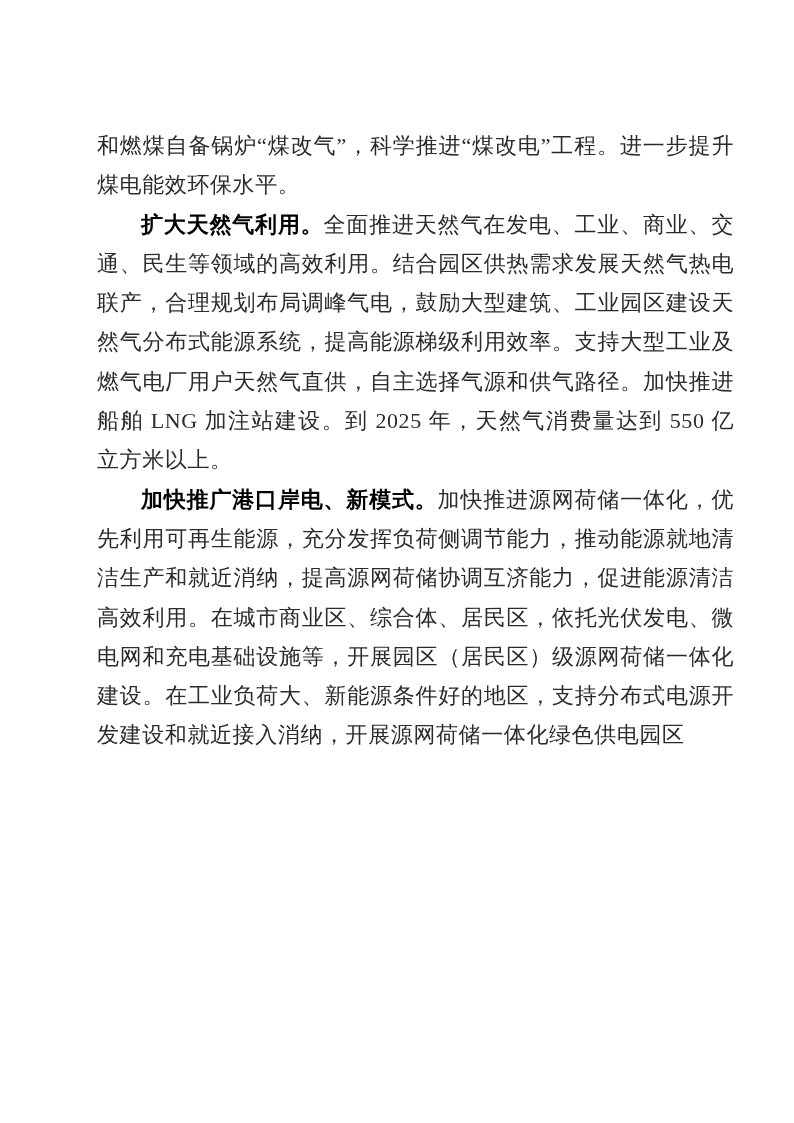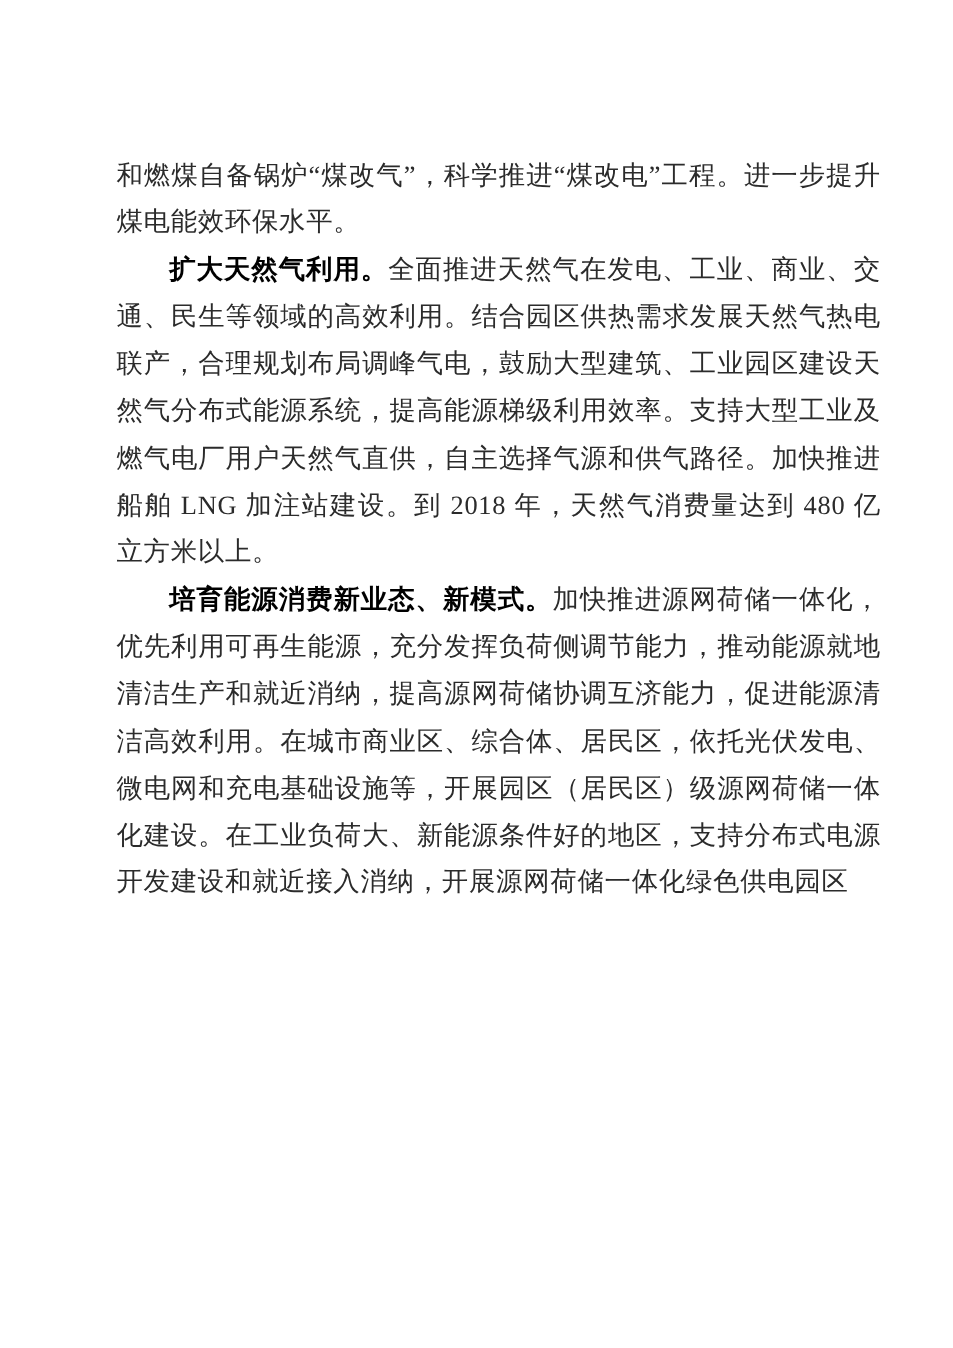--- a/index.html
+++ b/index.html
@@ -46,19 +46,19 @@
     letter-spacing: 1px;
     color: #2b2b2b;
   }
 </style>
 </head>
 <body>
 
 <div class="page">
   <main class="content">
     <p class="para no-indent"><b class="lead"></b><span>和燃煤自备锅炉“煤改气”，科学推进“煤改电”工程。进一步提升煤电能效环保水平。</span></p>
-    <p class="para"><b class="lead">扩大天然气利用。</b><span>全面推进天然气在发电、工业、商业、交通、民生等领域的高效利用。结合园区供热需求发展天然气热电联产，合理规划布局调峰气电，鼓励大型建筑、工业园区建设天然气分布式能源系统，提高能源梯级利用效率。支持大型工业及燃气电厂用户天然气直供，自主选择气源和供气路径。加快推进船舶 LNG 加注站建设。到 2018 年，天然气消费量达到 480 亿立方米以上。</span></p>
-    <p class="para"><b class="lead">培育能源消费新业态、新模式。</b><span>加快推进源网荷储一体化，优先利用可再生能源，充分发挥负荷侧调节能力，推动能源就地清洁生产和就近消纳，提高源网荷储协调互济能力，促进能源清洁高效利用。在城市商业区、综合体、居民区，依托光伏发电、微电网和充电基础设施等，开展园区（居民区）级源网荷储一体化建设。在工业负荷大、新能源条件好的地区，支持分布式电源开发建设和就近接入消纳，开展源网荷储一体化绿色供电园区</span></p>
+    <p class="para"><b class="lead">扩大天然气利用。</b><span>全面推进天然气在发电、工业、商业、交通、民生等领域的高效利用。结合园区供热需求发展天然气热电联产，合理规划布局调峰气电，鼓励大型建筑、工业园区建设天然气分布式能源系统，提高能源梯级利用效率。支持大型工业及燃气电厂用户天然气直供，自主选择气源和供气路径。加快推进船舶 LNG 加注站建设。到 2025 年，天然气消费量达到 550 亿立方米以上。</span></p>
+    <p class="para"><b class="lead">加快推广港口岸电、新模式。</b><span>加快推进源网荷储一体化，优先利用可再生能源，充分发挥负荷侧调节能力，推动能源就地清洁生产和就近消纳，提高源网荷储协调互济能力，促进能源清洁高效利用。在城市商业区、综合体、居民区，依托光伏发电、微电网和充电基础设施等，开展园区（居民区）级源网荷储一体化建设。在工业负荷大、新能源条件好的地区，支持分布式电源开发建设和就近接入消纳，开展源网荷储一体化绿色供电园区</span></p>
   </main>
   <footer class="footer">
     <span>— 20 —</span>
   </footer>
 </div>
 
 </body></html>

